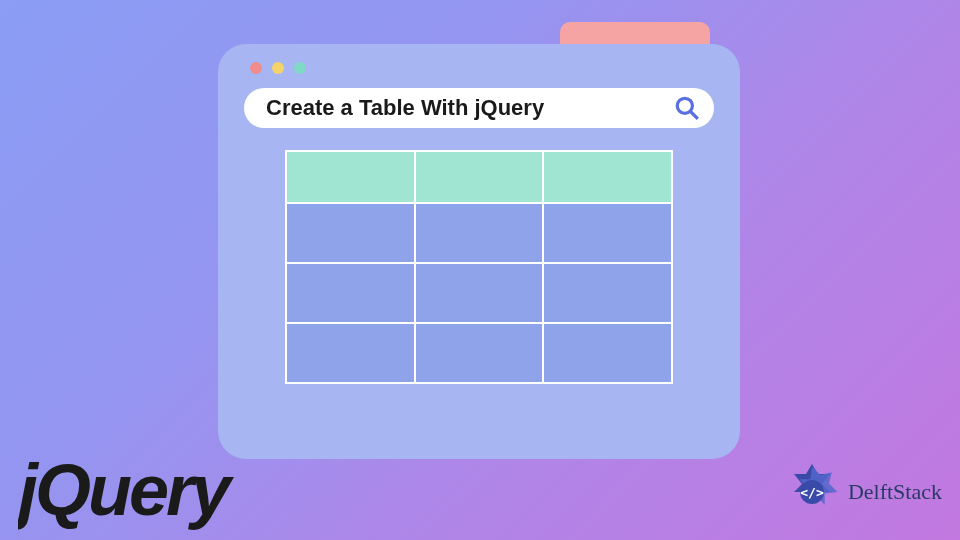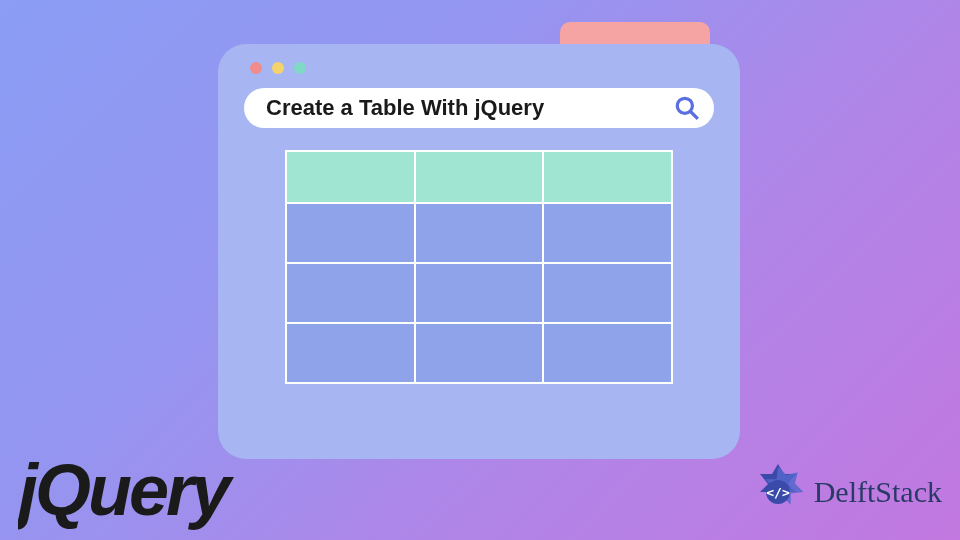--- a/index.html
+++ b/index.html
@@ -73,21 +73,21 @@
   .delft-logo {
     position: absolute;
     right: 18px;
     bottom: 16px;
     display: flex;
     align-items: center;
     gap: 4px;
   }
   .delft-text {
     font-family: Georgia, serif;
-    font-size: 30px;
+    font-size: 22px;
     color: #2a3a66;
     font-weight: 500;
   }
 </style>
 </head>
 <body>
 
 <div class="pink-tab"></div>
 
 <div class="window">

